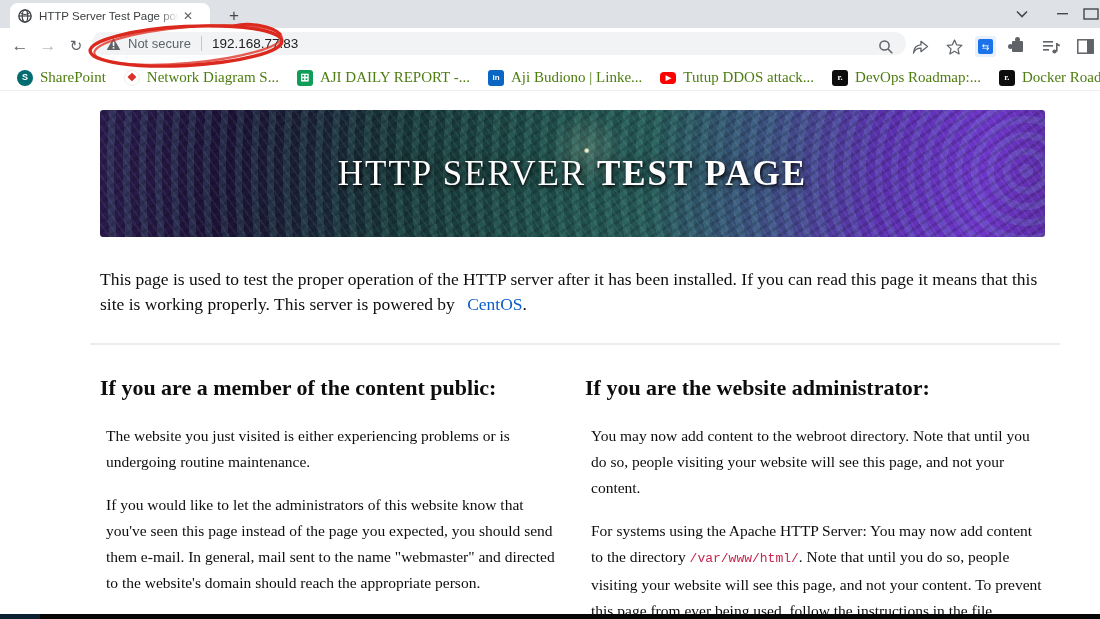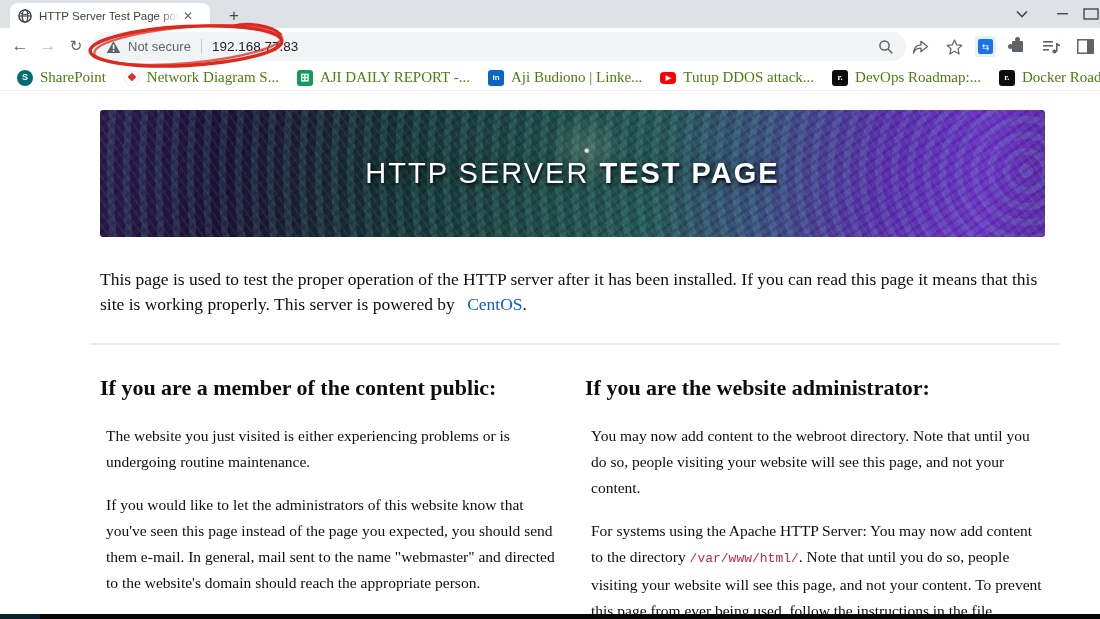--- a/index.html
+++ b/index.html
@@ -20,21 +20,21 @@
   .win-btn { width:40px; height:28px; display:flex; align-items:center; justify-content:center; color:#45494d; font-size:13px; }
   .win-btn svg { display:block; }
 
   
   .toolbar { position:absolute; left:0; top:28px; width:1100px; height:37px; background:#fff; }
   .nav-btn { position:absolute; top:4px; width:28px; height:28px; display:flex; align-items:center; justify-content:center;
              font-size:17px; color:#5f6368; border-radius:50%; }
   .nav-back { left:6px; }
   .nav-fwd { left:34px; color:#b8bcc1; }
   .nav-reload { left:62px; font-size:15px; }
-  .omnibox { position:absolute; left:92px; top:4px; width:814px; height:29px; background:#f1f3f4; border-radius:15px;
+  .omnibox { position:absolute; left:92px; top:4px; width:814px; height:23px; background:#f1f3f4; border-radius:15px;
              display:flex; align-items:center; padding:0 14px; }
   .warn-icon { margin-right:7px; display:flex; }
   .omni-security { font-size:13px; color:#5f6368; }
   .omni-divider { width:1px; height:15px; background:#c6c9cc; margin:0 10px; }
   .omni-url { font-size:13.5px; color:#202124; }
   .tb-right { position:absolute; right:2px; top:4px; height:29px; display:flex; align-items:center; gap:8px; }
   .tb-icon { width:26px; height:26px; display:flex; align-items:center; justify-content:center; color:#5f6368; }
   .translate-chip { width:21px; height:21px; background:#e8f0fe; border-radius:3px; display:flex; align-items:center; justify-content:center; }
   .translate-sq { width:15px; height:15px; background:#1a73e8; border-radius:2px; color:#fff; font-size:9px;
                   display:flex; align-items:center; justify-content:center; position:relative; }
@@ -66,21 +66,21 @@
   .page { position:absolute; left:0; top:92px; width:1100px; height:523px; background:#fff; overflow:hidden; }
   .banner { position:absolute; left:100px; top:18px; width:945px; height:127px; border-radius:3px;
     display:flex; align-items:center; justify-content:center;
     background:
       radial-gradient(circle 3px at 51.5% 32%, #fffbda 0%, rgba(255,251,218,0.85) 45%, transparent 100%),
       radial-gradient(circle 55px at 51.5% 32%, rgba(255,250,205,0.16), transparent 70%),
       repeating-linear-gradient(55deg, rgba(255,255,255,0.05) 0 2px, transparent 2px 7px),
       repeating-linear-gradient(-35deg, rgba(0,0,0,0.14) 0 3px, transparent 3px 8px),
       repeating-radial-gradient(circle at 98% 48%, rgba(125,225,215,0.12) 0 7px, transparent 7px 16px),
       linear-gradient(97deg, #2a1c4e 0%, #1b1336 14%, #163335 32%, #1d4b47 48%, #235553 58%, #3a4e7e 70%, #5a2fae 82%, #6d36c8 93%, #5c2da8 100%); }
-  .banner-title { color:#fdfdfd; font-family:Liberation Sans, sans-serif; font-size:29px; letter-spacing:2px;
+  .banner-title { color:#fdfdfd; font-family:Liberation Serif, serif; font-size:35px; letter-spacing:2px;
     text-shadow:1px 2px 3px rgba(0,0,0,0.85), 0 0 12px rgba(0,0,0,0.5); white-space:nowrap; }
   .banner-title .bt-bold { font-weight:bold; }
 
   .intro { position:absolute; left:100px; top:175px; width:945px; font-family:"Liberation Serif", serif;
            font-size:17.5px; line-height:25px; color:#0d0d0d; }
   .intro a { color:#0b5ecc; text-decoration:none;margin-left:8px; }
 
   .rule { position:absolute; left:90px; top:251px; width:970px; height:2px; background:#ececec; }
 
   .col { position:absolute; top:283px; font-family:"Liberation Serif", serif; color:#0d0d0d; }

